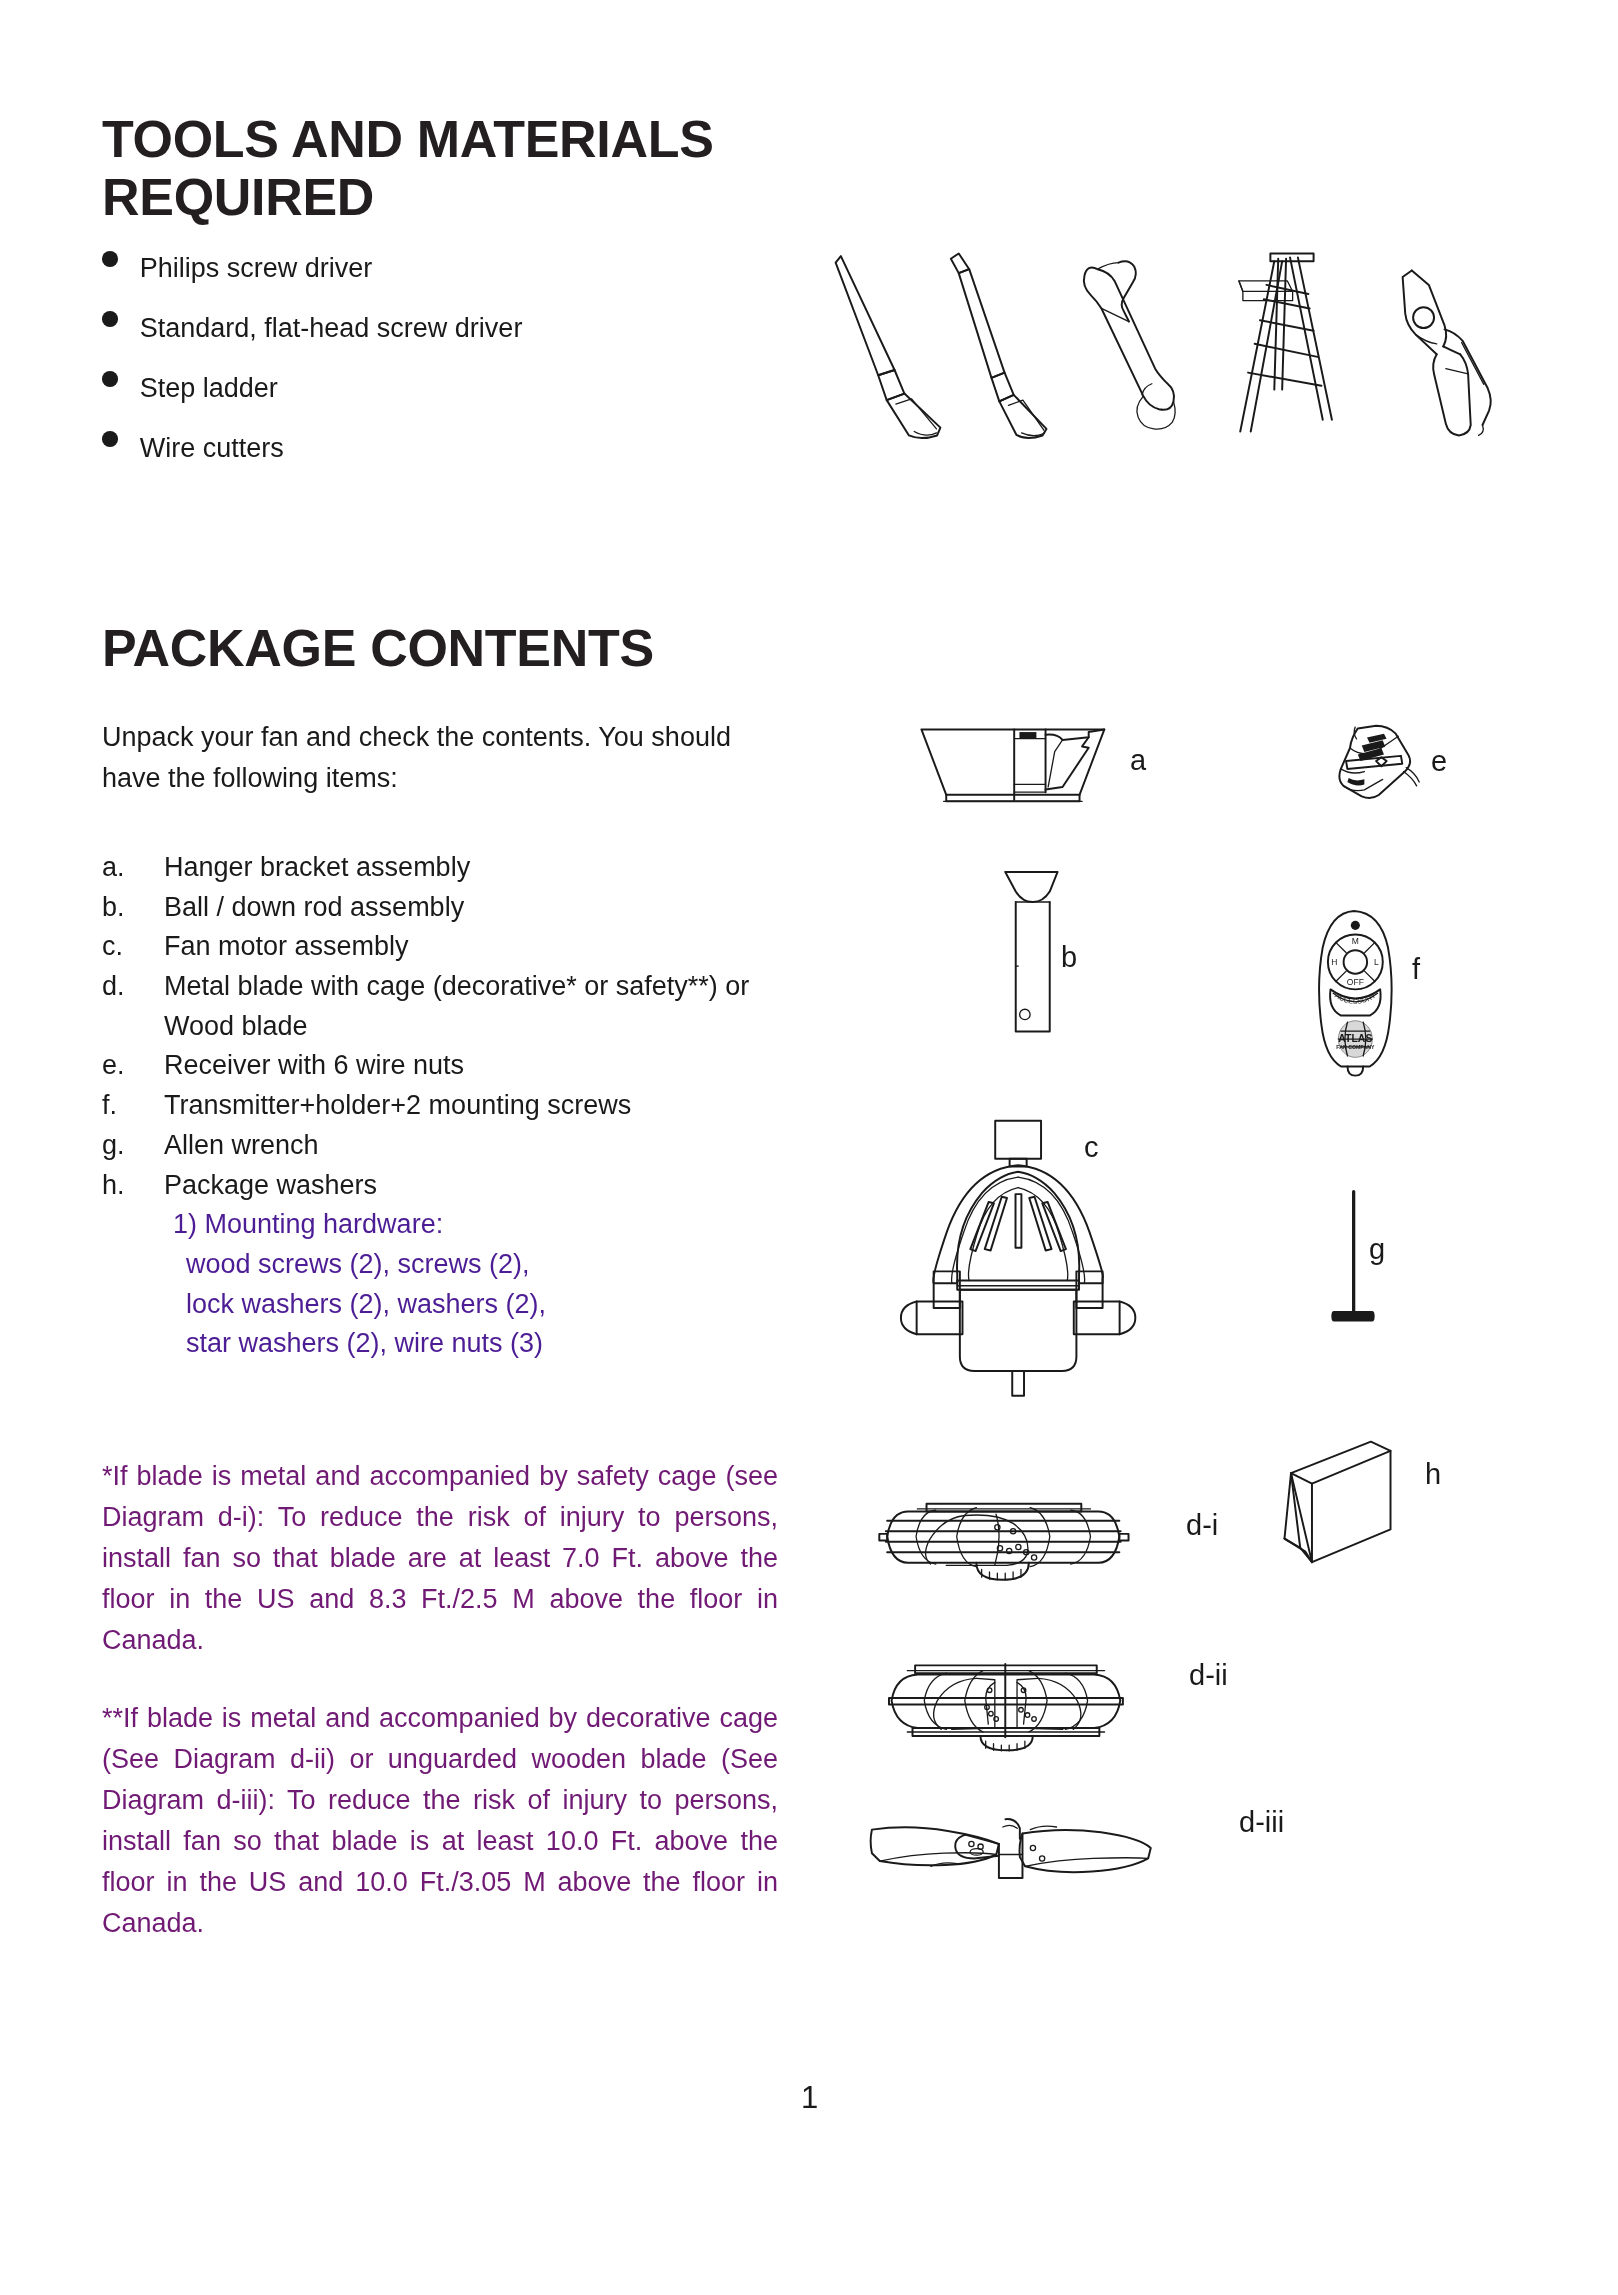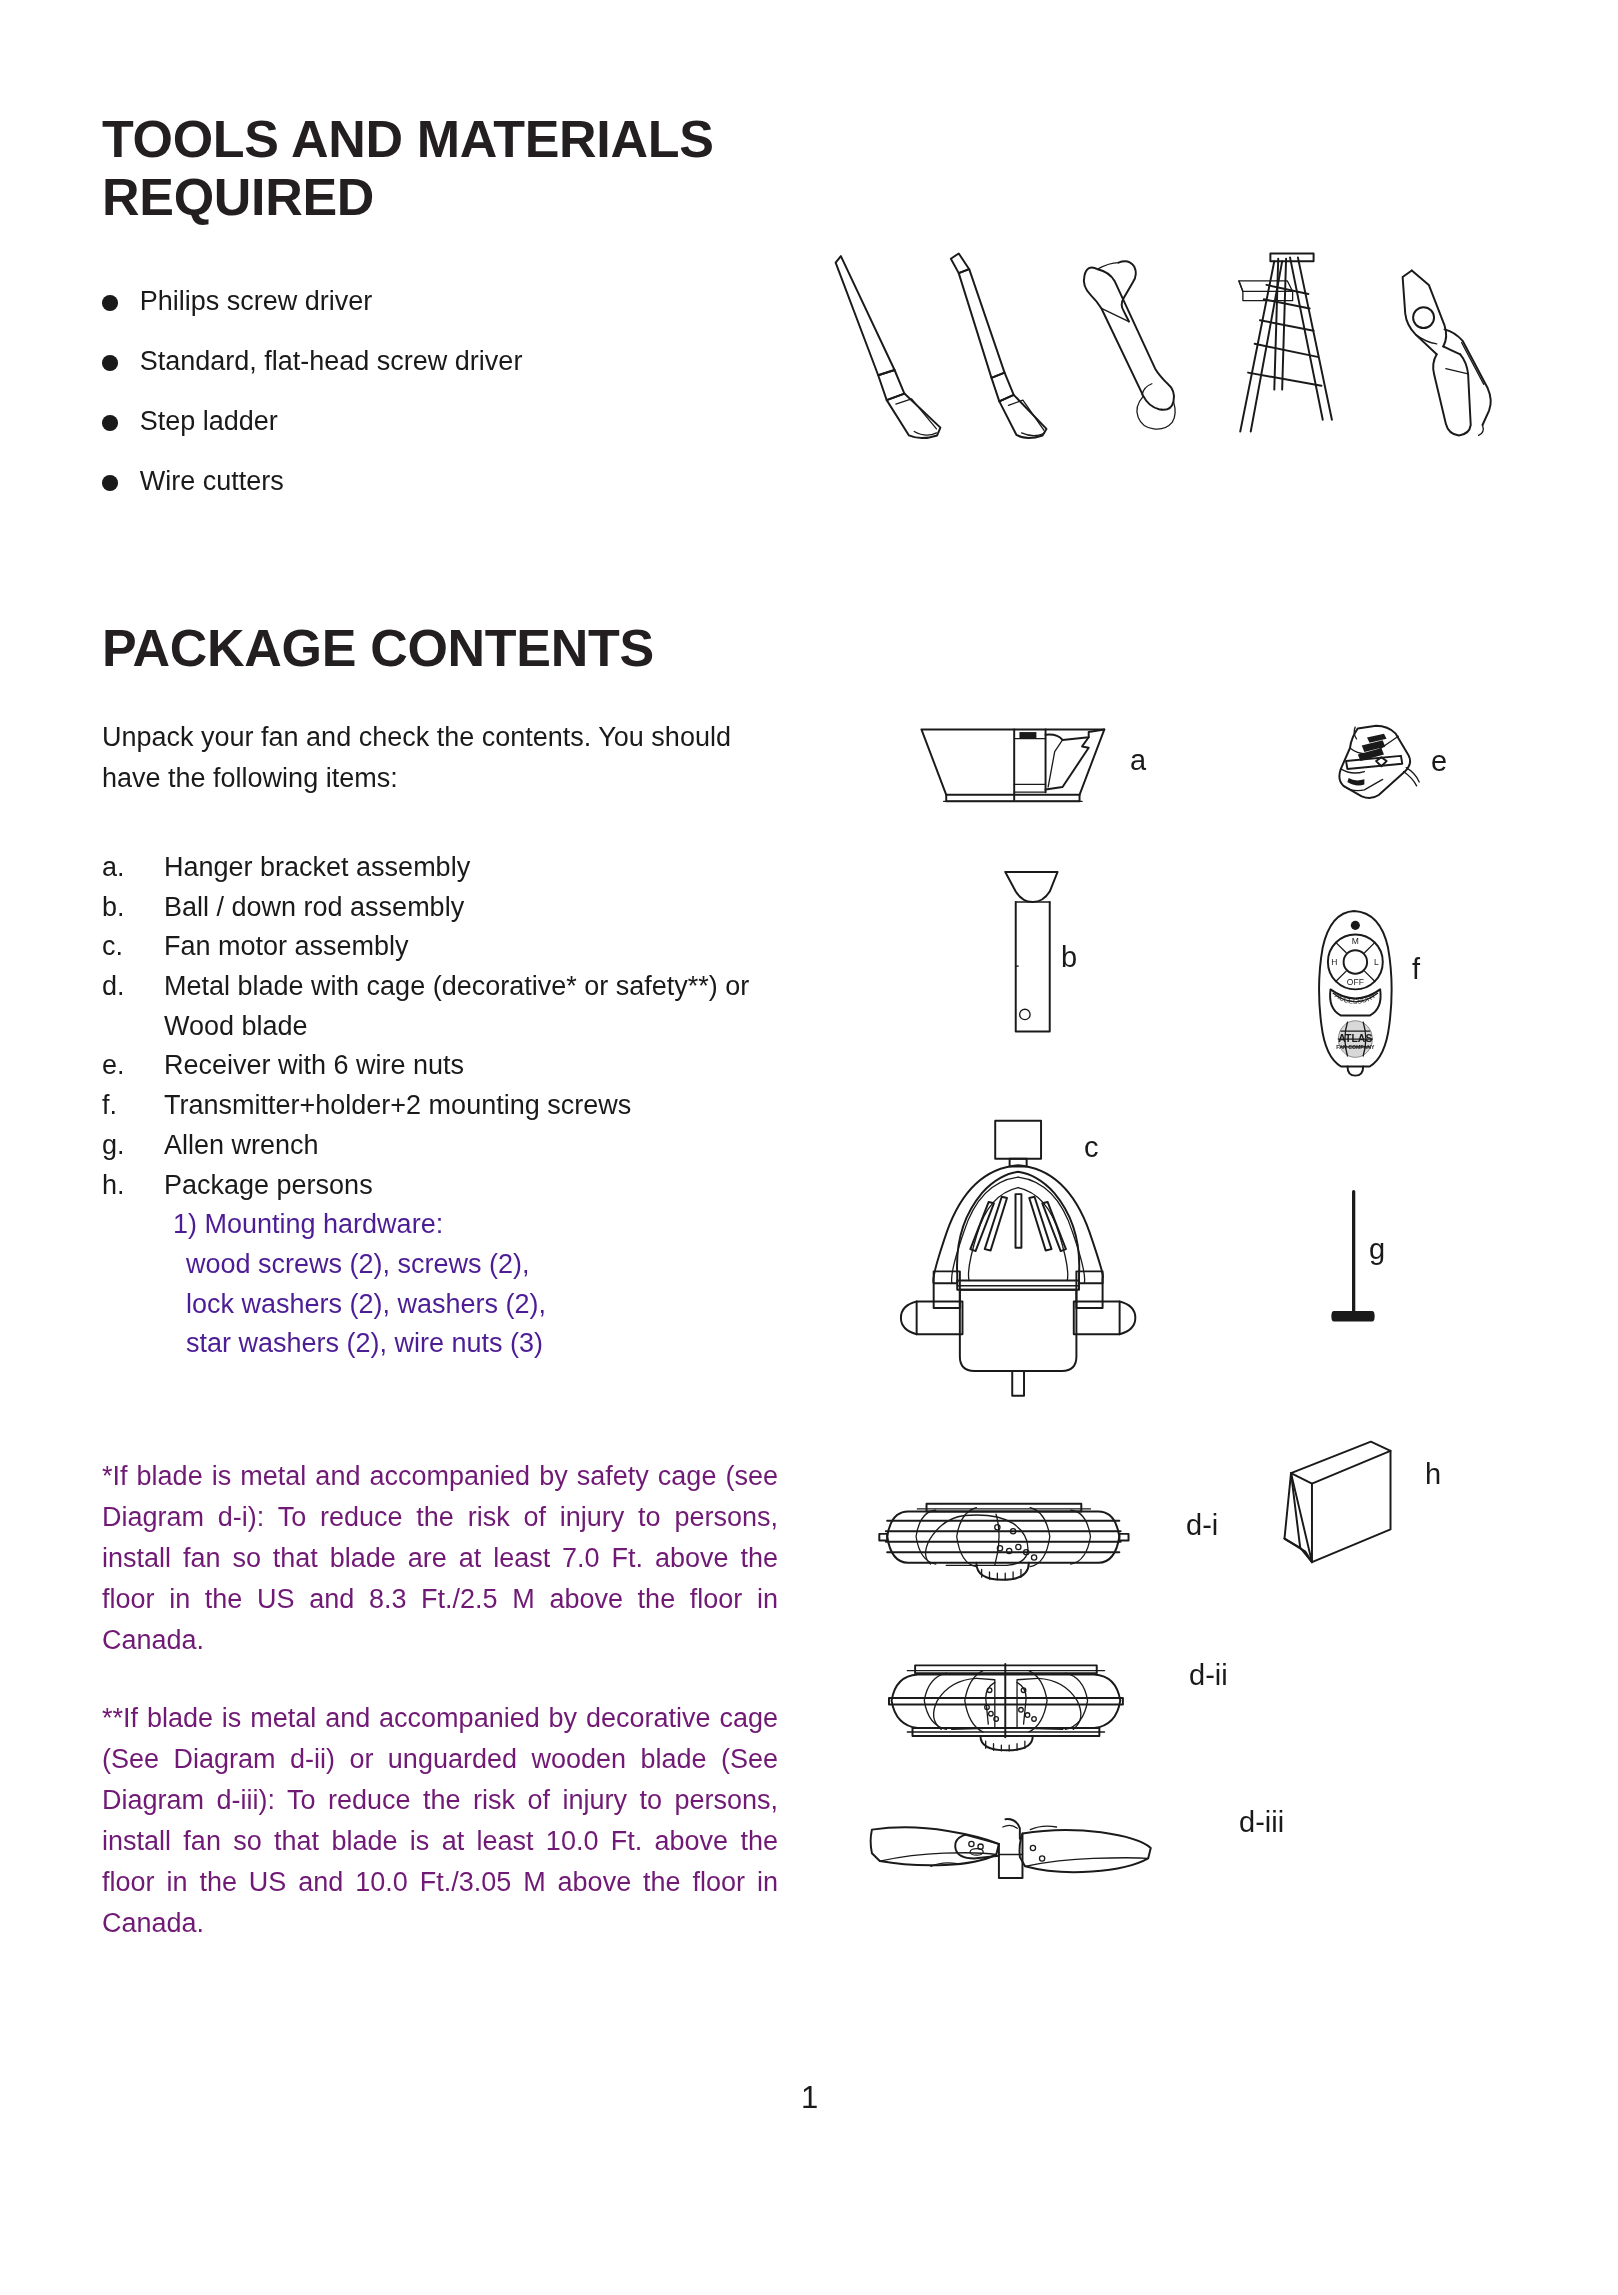--- a/index.html
+++ b/index.html
@@ -34,21 +34,21 @@
 
   
   #tools-list {
     position: absolute;
     left: 102px;
     top: 255px;
     width: 688px;
   }
   .bullet-row {
     display: flex;
-    align-items: flex-end;
+    align-items: flex-start;
     height: 60px;
   }
   .bullet-dot {
     width: 15.7px;
     height: 15.7px;
     border-radius: 50%;
     background: #1a1a1a;
     display: inline-block;
     margin-right: 22px;
     flex: 0 0 auto;
@@ -282,21 +282,21 @@
     <div class="letter-row">
       <span class="letter-key">f.</span>
       <span class="letter-val">Transmitter+holder+2 mounting screws</span>
     </div>
     <div class="letter-row">
       <span class="letter-key">g.</span>
       <span class="letter-val">Allen wrench</span>
     </div>
     <div class="letter-row">
       <span class="letter-key">h.</span>
-      <span class="letter-val">Package persons</span>
+      <span class="letter-val">Package washers</span>
     </div>
     <div class="sub-line sub-indent-1">1) Mounting hardware:</div>
     <div class="sub-line sub-indent-2">wood screws (2), screws (2),</div>
     <div class="sub-line sub-indent-2">lock washers (2), washers (2),</div>
     <div class="sub-line sub-indent-2">star washers (2), wire nuts (3)</div>
   </div>
 
   <div class="footnote" id="footnote-single">*If blade is metal and accompanied by safety cage (see Diagram d-i): To reduce the risk of injury to persons, install fan so that blade are at least 7.0 Ft. above the floor in the US and 8.3 Ft./2.5 M above the floor in Canada.</div>
 
   <div class="footnote" id="footnote-double">**If blade is metal and accompanied by decorative cage (See Diagram d-ii) or unguarded wooden blade (See Diagram d-iii): To reduce the risk of injury to persons, install fan so that blade is at least 10.0 Ft. above the floor in the US and 10.0 Ft./3.05 M above the floor in Canada.</div>

